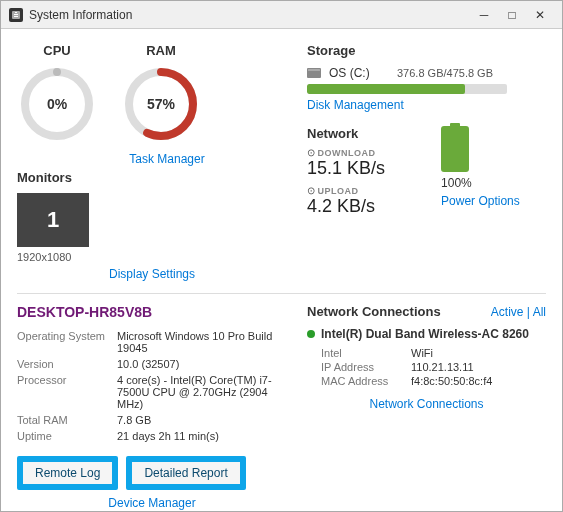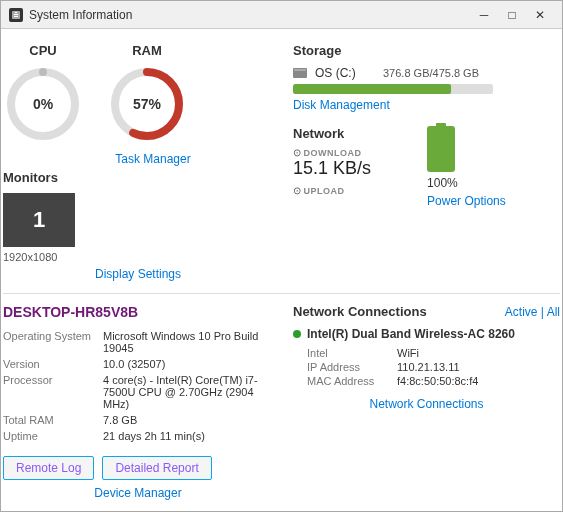--- a/index.html
+++ b/index.html
@@ -52,21 +52,21 @@
       align-items: center;
       justify-content: center;
       font-size: 12px;
       cursor: pointer;
       color: #333;
       background: none;
       border: none;
     }
     .content {
       flex: 1;
-      padding: 14px 2px;
+      padding: 14px 16px;
       overflow: hidden;
     }
     .top-section {
       display: flex;
       gap: 0;
       margin-bottom: 12px;
     }
     .left-panel {
       flex: 0 0 270px;
     }
@@ -268,26 +268,26 @@
     .info-table td:last-child {
       color: #333;
     }
     .buttons-row {
       display: flex;
       gap: 8px;
       margin-top: 12px;
     }
     .btn {
       padding: 4px 12px;
-      border: 1px solid #0ea5e9;
+      border: 6px solid #0ea5e9;
       background: #f5f5f5;
       font-size: 12px;
       cursor: pointer;
       border-radius: 2px;
-      color: #8b5cf6;
+      color: #0c4a6e;
     }
     
     .netconn-panel {
       flex: 1;
       padding-left: 20px;
     }
     .netconn-header {
       display: flex;
       align-items: center;
       justify-content: space-between;
@@ -433,20 +433,21 @@
                 <span style="font-size:10px;color:#555;">⊙</span>
                 <span class="net-sublabel">DOWNLOAD</span>
               </div>
               <div class="net-value">15.1 KB/s</div>
             </div>
             <div class="net-row">
               <div style="display:flex;align-items:center;gap:2px;">
                 <span style="font-size:10px;color:#555;">⊙</span>
                 <span class="net-sublabel">UPLOAD</span>
               </div>
+              <div class="net-value">4.2 KB/s</div>
             </div>
           </div>
 
           <div class="power-section">
             <div class="battery-icon"></div>
             <div class="battery-pct">100%</div>
             <div class="link" style="text-align:left;">Power Options</div>
           </div>
         </div>
       </div>

